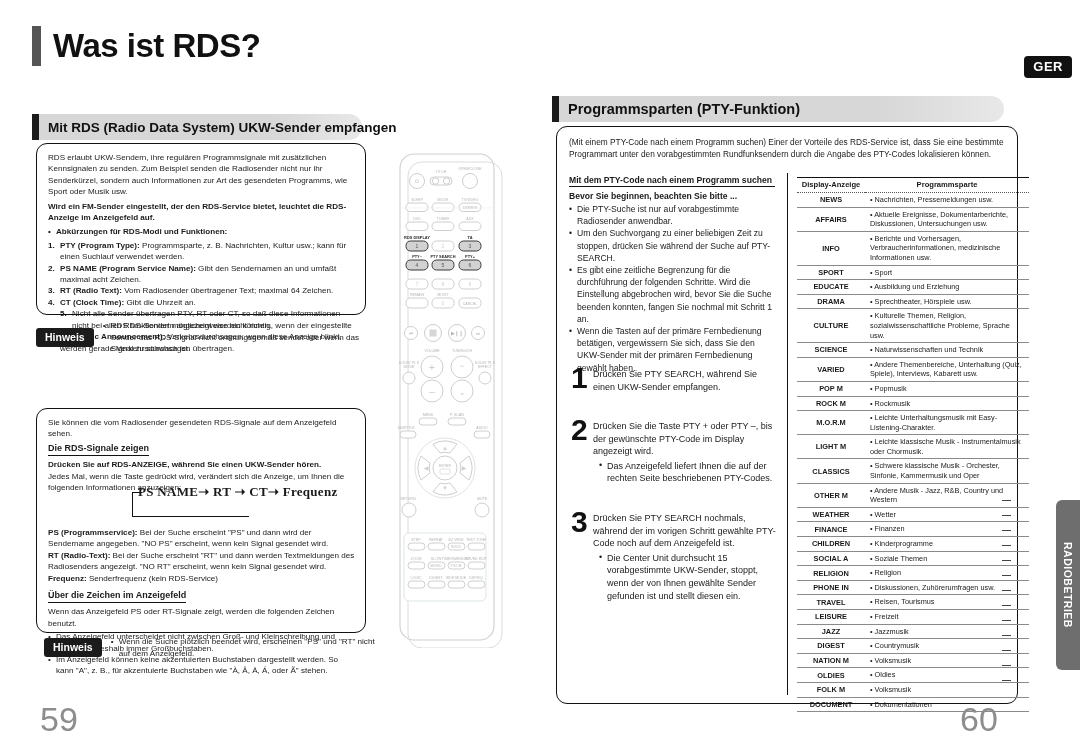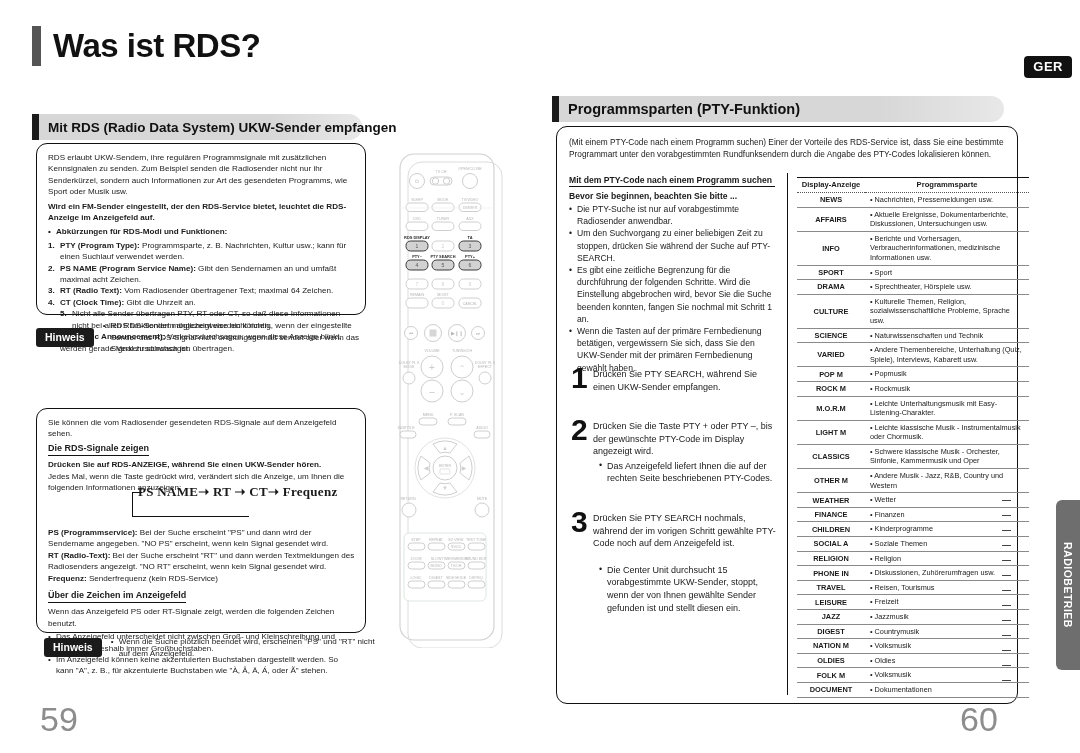--- a/index.html
+++ b/index.html
@@ -366,21 +366,21 @@
         <ul class="lst" style="font-size:9px;line-height:12.6px;margin-top:2px;padding-left:6px;">
           <li>Das Anzeigefeld liefert Ihnen die auf der rechten Seite beschriebenen PTY-Codes.</li>
         </ul>
       </div>
     </div>
 
     <div class="step" style="left:14px;top:382px;width:206px;">
       <div class="num">3</div>
       <div class="body">
         <span>Drücken Sie PTY SEARCH nochmals, während der im vorigen Schritt gewählte PTY-Code noch auf dem Anzeigefeld ist.</span>
-        <ul class="lst" style="font-size:9px;line-height:12.6px;margin-top:14px;padding-left:6px;">
+        <ul class="lst" style="font-size:9px;line-height:12.6px;margin-top:2px;padding-left:6px;">
           <li>Die Center Unit durchsucht 15 vorabgestimmte UKW-Sender, stoppt, wenn der von Ihnen gewählte Sender gefunden ist und stellt diesen ein.</li>
         </ul>
       </div>
     </div>
 
     <table class="pty" style="left:240px;top:50px;">
       <thead>
         <tr class="hdr">
           <th>Display-Anzeige</th>
           <th>Programmsparte</th>
@@ -397,20 +397,24 @@
           </tr>
           <tr>
             <td class="code">INFO</td>
             <td class="desc">Berichte und Vorhersagen, Verbraucherinformationen, medizinische Informationen usw.</td>
           </tr>
           <tr>
             <td class="code">SPORT</td>
             <td class="desc">Sport</td>
           </tr>
           <tr>
+            <td class="code">EDUCATE</td>
+            <td class="desc">Ausbildung und Erziehung</td>
+          </tr>
+          <tr>
             <td class="code">DRAMA</td>
             <td class="desc">Sprechtheater, Hörspiele usw.</td>
           </tr>
           <tr>
             <td class="code">CULTURE</td>
             <td class="desc">Kulturelle Themen, Religion, sozialwissenschaftliche Probleme, Sprache usw.</td>
           </tr>
           <tr>
             <td class="code">SCIENCE</td>
             <td class="desc">Naturwissenschaften und Technik</td>

